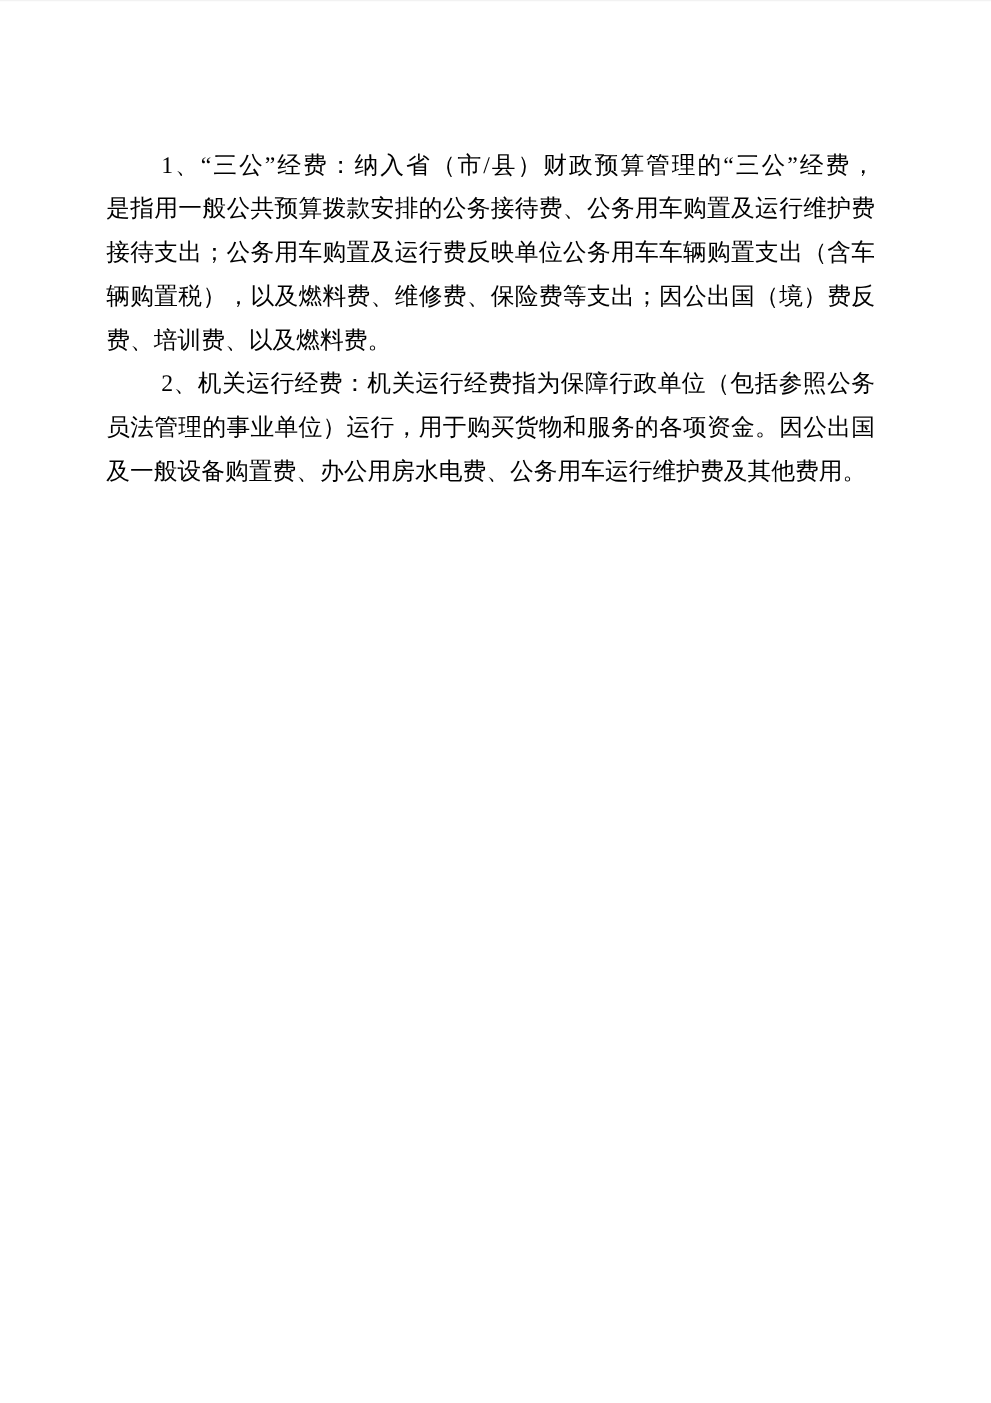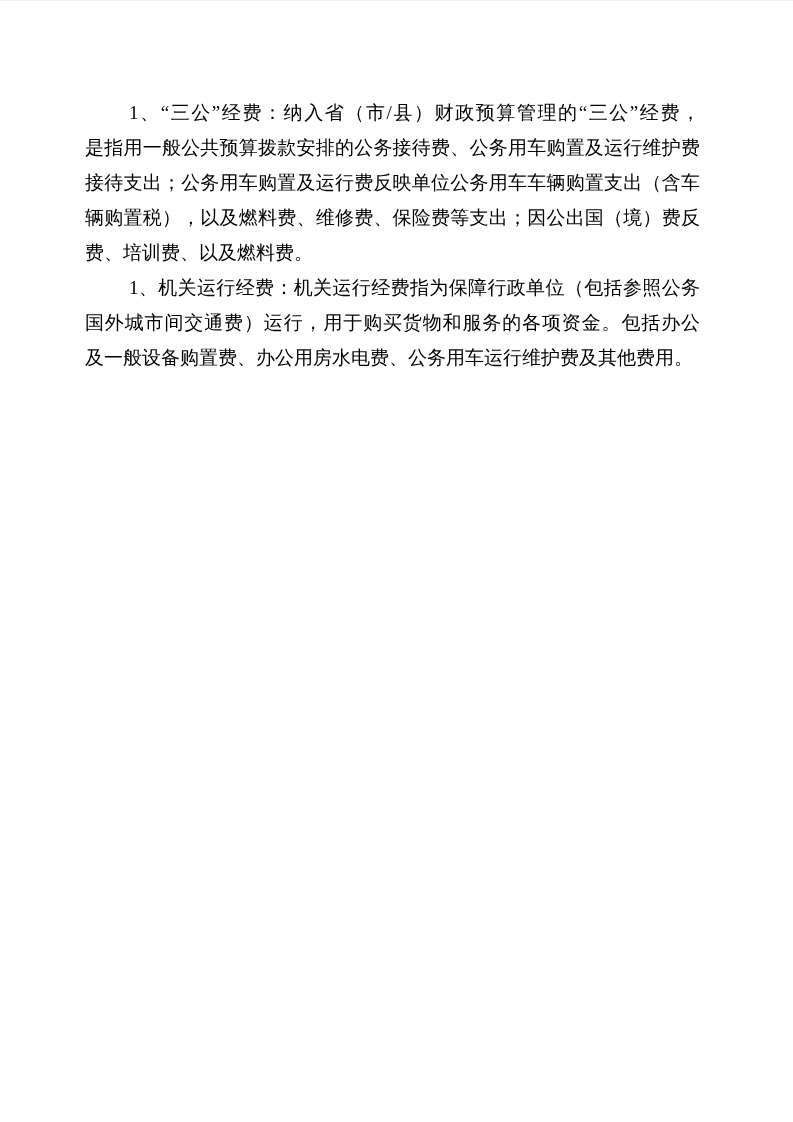--- a/index.html
+++ b/index.html
@@ -19,21 +19,21 @@
     overflow: hidden;
     color: #000000;
     border-top: 1px solid #f2f2f2; 
     box-sizing: border-box;
   }
 
   
   .doc-text {
     position: absolute;
     left: 85px;
-    top: 94px;
+    top: 114px;
     width: 615px;
   }
   .paragraph {
     margin: 0;
     padding: 0;
   }
   .line {
     font-size: 19px;
     line-height: 35px;
     height: 35px;
@@ -59,18 +59,18 @@
 <div class="page" style="background: rgb(255, 255, 255); color: rgb(0, 0, 0);">
   <div class="doc-text">
       <div class="paragraph">
         <div class="line line-first">1、“三公”经费：纳入省（市/县）财政预算管理的“三公”经费，</div>
         <div class="line">是指用一般公共预算拨款安排的公务接待费、公务用车购置及运行维护费</div>
         <div class="line">接待支出；公务用车购置及运行费反映单位公务用车车辆购置支出（含车</div>
         <div class="line">辆购置税），以及燃料费、维修费、保险费等支出；因公出国（境）费反</div>
         <div class="line line-last">费、培训费、以及燃料费。</div>
       </div>
       <div class="paragraph">
-        <div class="line line-first">1、机关运行经费：机关运行经费指为保障行政单位（包括参照公务</div>
-        <div class="line">国外城市间交通费）运行，用于购买货物和服务的各项资金。包括办公</div>
+        <div class="line line-first">2、机关运行经费：机关运行经费指为保障行政单位（包括参照公务</div>
+        <div class="line">员法管理的事业单位）运行，用于购买货物和服务的各项资金。因公出国</div>
         <div class="line line-last">及一般设备购置费、办公用房水电费、公务用车运行维护费及其他费用。</div>
       </div>
     </div>
 </div>
 
 </body></html>

